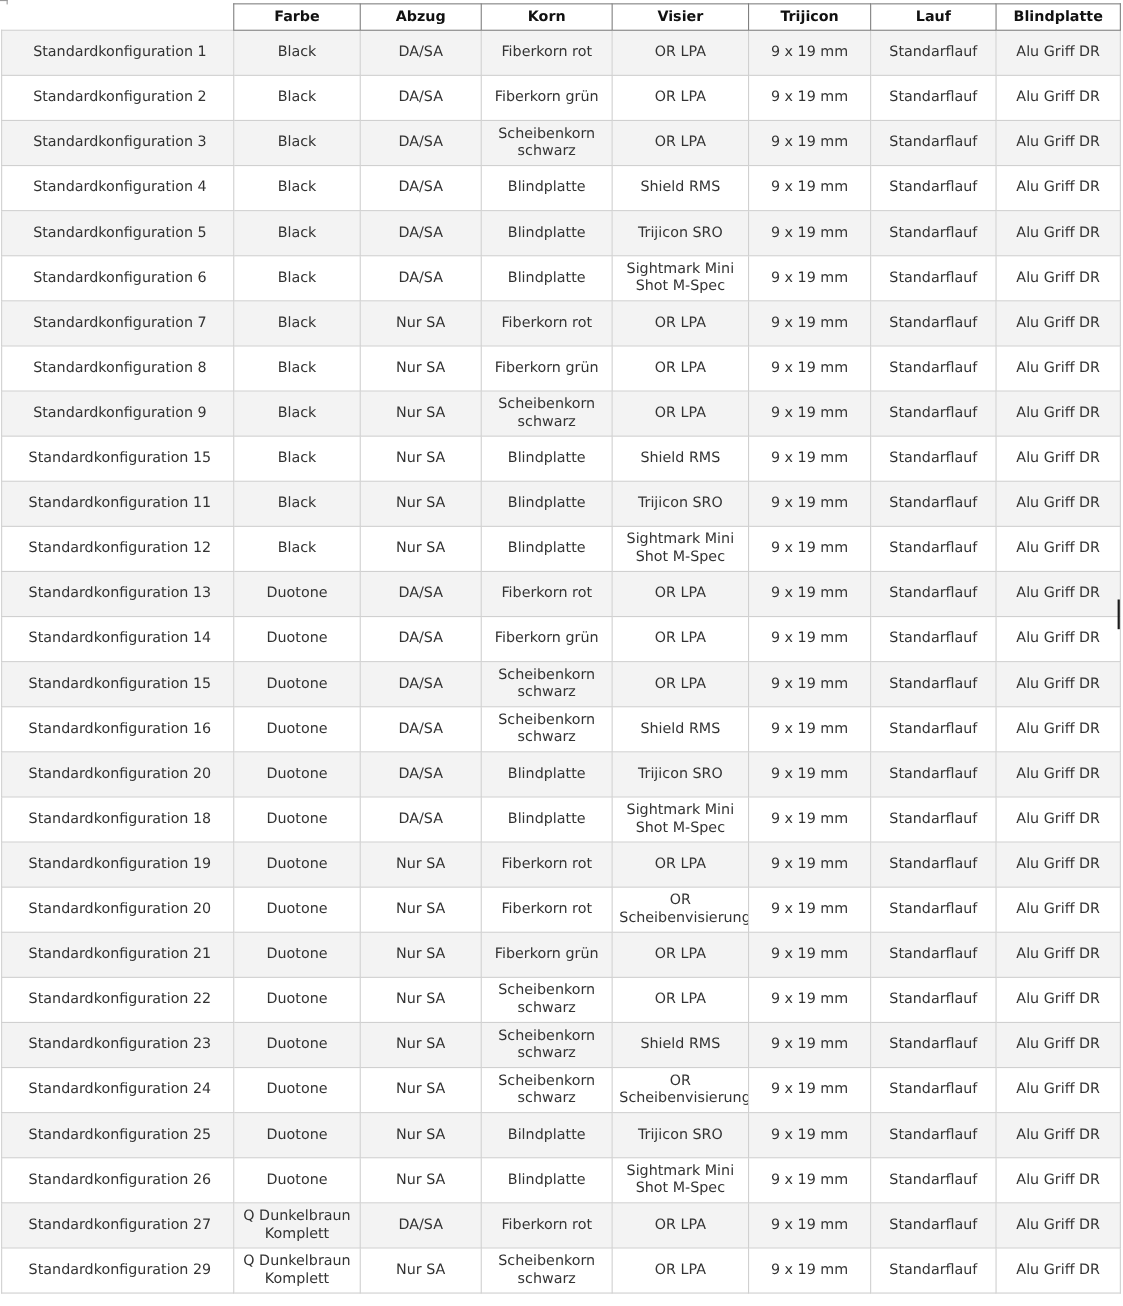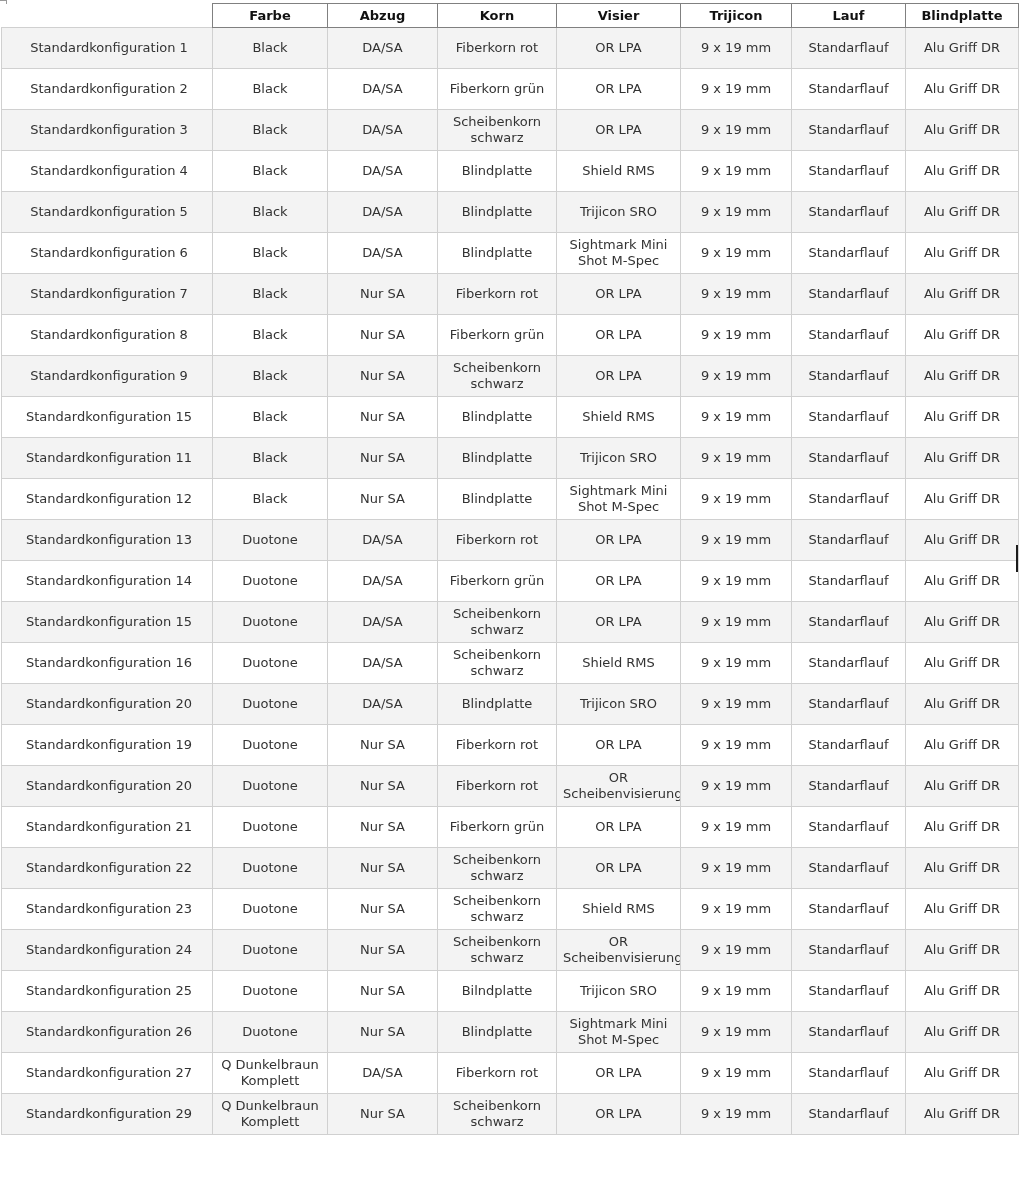--- a/index.html
+++ b/index.html
@@ -280,20 +280,30 @@
           <td class="name-cell">Standardkonfiguration 20</td>
           <td>Duotone</td>
           <td>DA/SA</td>
           <td>Blindplatte</td>
           <td>Trijicon SRO</td>
           <td>9 x 19 mm</td>
           <td>Standarflauf</td>
           <td>Alu Griff DR</td>
         </tr>
         <tr>
+          <td class="name-cell">Standardkonfiguration 18</td>
+          <td>Duotone</td>
+          <td>DA/SA</td>
+          <td>Blindplatte</td>
+          <td>Sightmark Mini Shot M-Spec</td>
+          <td>9 x 19 mm</td>
+          <td>Standarflauf</td>
+          <td>Alu Griff DR</td>
+        </tr>
+        <tr>
           <td class="name-cell">Standardkonfiguration 19</td>
           <td>Duotone</td>
           <td>Nur SA</td>
           <td>Fiberkorn rot</td>
           <td>OR LPA</td>
           <td>9 x 19 mm</td>
           <td>Standarflauf</td>
           <td>Alu Griff DR</td>
         </tr>
         <tr>

